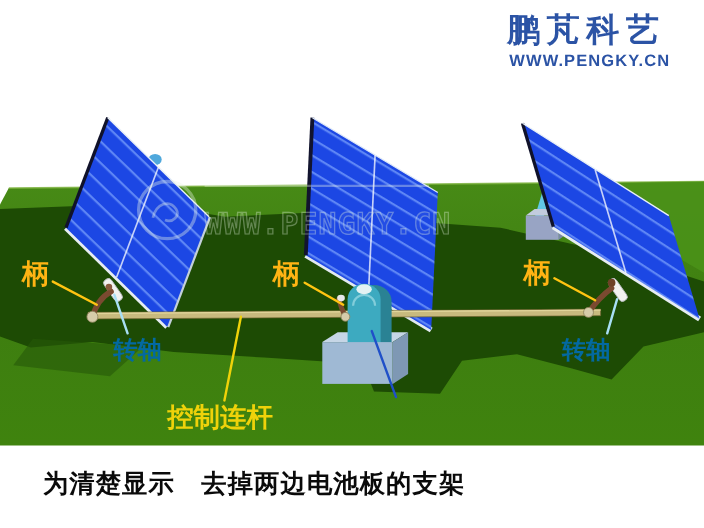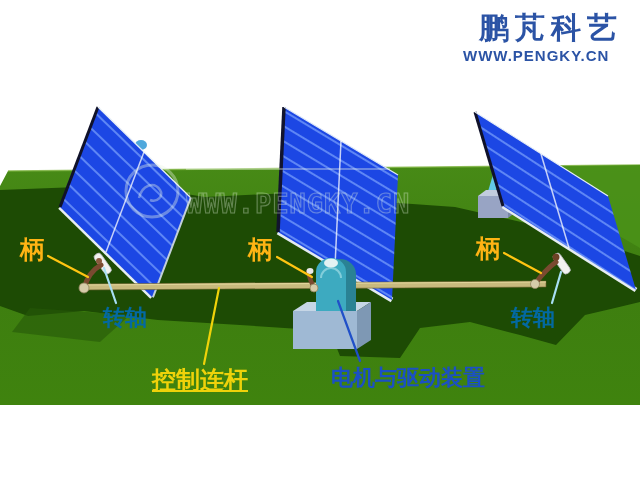--- a/index.html
+++ b/index.html
@@ -6,26 +6,26 @@
   #stage{
     position:relative;width:640px;height:480px;background:#ffffff;overflow:hidden;
     font-family:"Liberation Sans","DejaVu Sans",sans-serif;
   }
   #scene{position:absolute;left:0;top:0;}
   .label{
     position:absolute;font-weight:bold;white-space:nowrap;line-height:1;
     font-family:"Liberation Sans","DejaVu Sans",sans-serif;
   }
   .lab-amber{color:#FFB414;font-size:25px;}
-  .lab-yellow{color:#EFD20A;font-size:24px;text-decoration:underline;}
+  .lab-yellow{color:#EFD20A;font-size:24px;}
   .lab-cyan{color:#0369a1;font-size:22px;}
   .lab-blue{color:#1B50C4;font-size:22px;}
   .logo-title{
     position:absolute;left:461px;top:13px;color:#2B53A5;font-weight:bold;
-    font-size:30px;letter-spacing:6px;line-height:1;margin-left:18px;
+    font-size:30px;letter-spacing:6px;line-height:1;
   }
   .logo-url{
     position:absolute;left:463px;top:48px;color:#2B53A5;font-weight:bold;
     font-size:15px;letter-spacing:1px;line-height:1;
   }
   .caption{
     position:absolute;left:39px;top:426px;color:#0a0a0a;font-weight:bold;
     font-size:23px;letter-spacing:1px;line-height:1.2;
   }
 </style>
@@ -158,19 +158,19 @@
   </svg>
 
   <span class="label lab-amber" style="left:20px;top:237px">柄</span>
   <span class="label lab-amber" style="left:248px;top:237px">柄</span>
   <span class="label lab-amber" style="left:476px;top:236px">柄</span>
 
   <span class="label lab-cyan" style="left:103px;top:307px">转轴</span>
   <span class="label lab-cyan" style="left:511px;top:307px">转轴</span>
 
   <span class="label lab-yellow" style="left:152px;top:368px">控制连杆</span>
-  <span class="label lab-blue" style="left:331px;top:367px">电机与驱动装置</span>
 
   <div class="logo-title">鹏芃科艺</div>
   <div class="logo-url">WWW.PENGKY.CN</div>
 
+  <div class="caption">为清楚显示　去掉两边电池板的支架</div>
 
 </div>
 
 </body></html>

